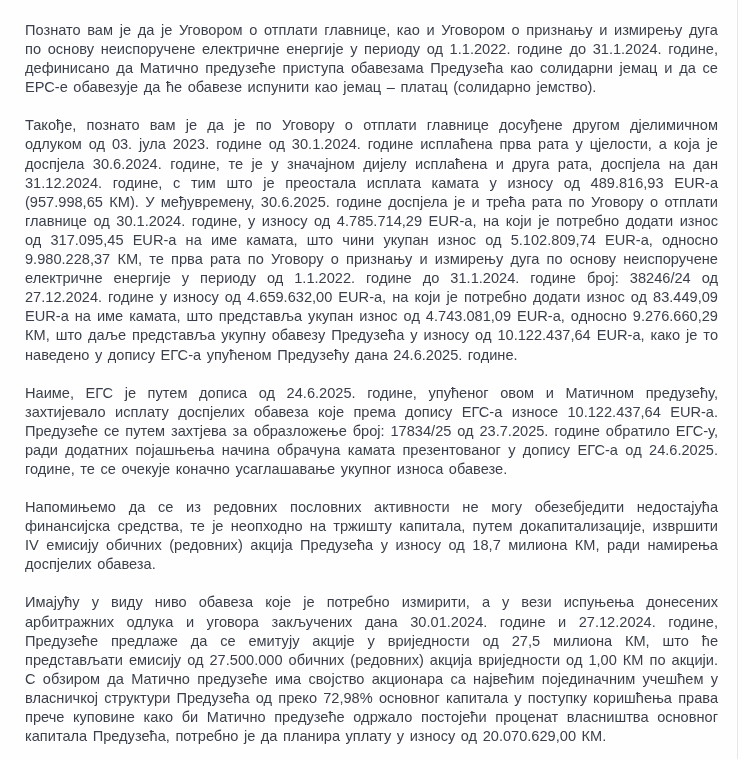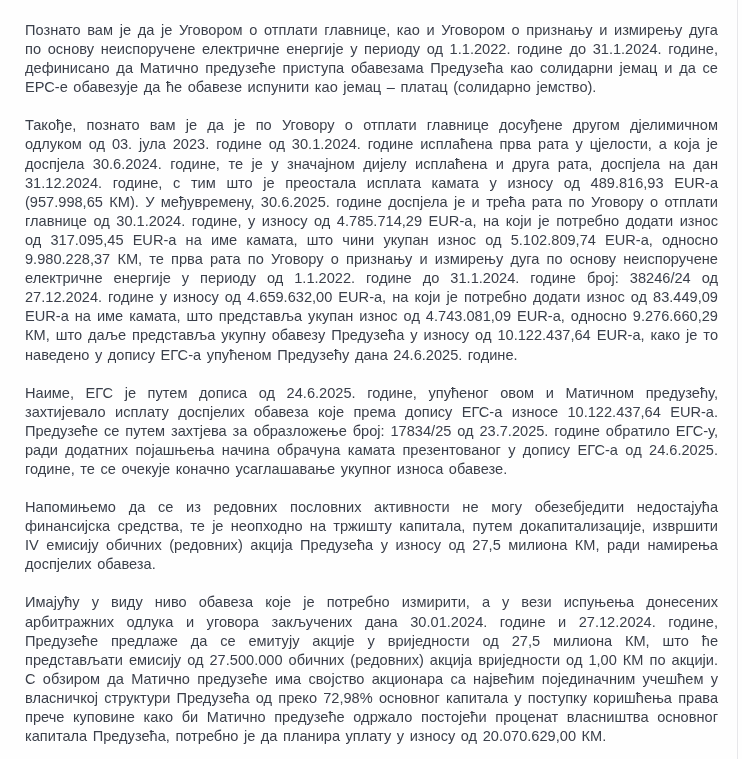--- a/index.html
+++ b/index.html
@@ -38,17 +38,17 @@
   }
 </style>
 </head>
 <body>
 
 <div class="page">
   <div class="doc-body">
     <p>Познато вам је да је Уговором о отплати главнице, као и Уговором о признању и измирењу дуга по основу неиспоручене електричне енергије у периоду од 1.1.2022. године до 31.1.2024. године, дефинисано да Матично предузеће приступа обавезама Предузећа као солидарни јемац и да се ЕРС-е обавезује да ће обавезе испунити као јемац – платац (солидарно јемство).</p>
     <p>Такође, познато вам је да је по Уговору о отплати главнице досуђене другом дјелимичном одлуком од 03. јула 2023. године од 30.1.2024. године исплаћена прва рата у цјелости, а која је доспјела 30.6.2024. године, те је у значајном дијелу исплаћена и друга рата, доспјела на дан 31.12.2024. године, с тим што је преостала исплата камата у износу од 489.816,93 EUR-а (957.998,65 КМ). У међувремену, 30.6.2025. године доспјела је и трећа рата по Уговору о отплати главнице од 30.1.2024. године, у износу од 4.785.714,29 EUR-а, на који је потребно додати износ од 317.095,45 EUR-а на име камата, што чини укупан износ од 5.102.809,74 EUR-а, односно 9.980.228,37 КМ, те прва рата по Уговору о признању и измирењу дуга по основу неиспоручене електричне енергије у периоду од 1.1.2022. године до 31.1.2024. године број: 38246/24 од 27.12.2024. године у износу од 4.659.632,00 EUR-а, на који је потребно додати износ од 83.449,09 EUR-а на име камата, што представља укупан износ од 4.743.081,09 EUR-а, односно 9.276.660,29 КМ, што даље представља укупну обавезу Предузећа у износу од 10.122.437,64 EUR-а, како је то наведено у допису ЕГС-а упућеном Предузећу дана 24.6.2025. године.</p>
     <p>Наиме, ЕГС је путем дописа од 24.6.2025. године, упућеног овом и Матичном предузећу, захтијевало исплату доспјелих обавеза које према допису ЕГС-а износе 10.122.437,64 EUR-а. Предузеће се путем захтјева за образложење број: 17834/25 од 23.7.2025. године обратило ЕГС-у, ради додатних појашњења начина обрачуна камата презентованог у допису ЕГС-а од 24.6.2025. године, те се очекује коначно усаглашавање укупног износа обавезе.</p>
-    <p>Напомињемо да се из редовних пословних активности не могу обезебједити недостајућа финансијска средства, те је неопходно на тржишту капитала, путем докапитализације, извршити IV емисију обичних (редовних) акција Предузећа у износу од 27,5 милиона КМ, ради намирења доспјелих обавеза.</p>
+    <p>Напомињемо да се из редовних пословних активности не могу обезебједити недостајућа финансијска средства, те је неопходно на тржишту капитала, путем докапитализације, извршити IV емисију обичних (редовних) акција Предузећа у износу од 18,7 милиона КМ, ради намирења доспјелих обавеза.</p>
     <p>Имајућу у виду ниво обавеза које је потребно измирити, а у вези испуњења донесених арбитражних одлука и уговора закључених дана 30.01.2024. године и 27.12.2024. године, Предузеће предлаже да се емитују акције у вриједности од 27,5 милиона КМ, што ће представљати емисију од 27.500.000 обичних (редовних) акција вриједности од 1,00 КМ по акцији. С обзиром да Матично предузеће има својство акционара са највећим појединачним учешћем у власничкој структури Предузећа од преко 72,98% основног капитала у поступку коришћења права прече куповине како би Матично предузеће одржало постојећи проценат власништва основног капитала Предузећа, потребно је да планира уплату у износу од 20.070.629,00 КМ.</p>
   </div>
   <div class="scan-edge"></div>
 </div>
 
 </body></html>

